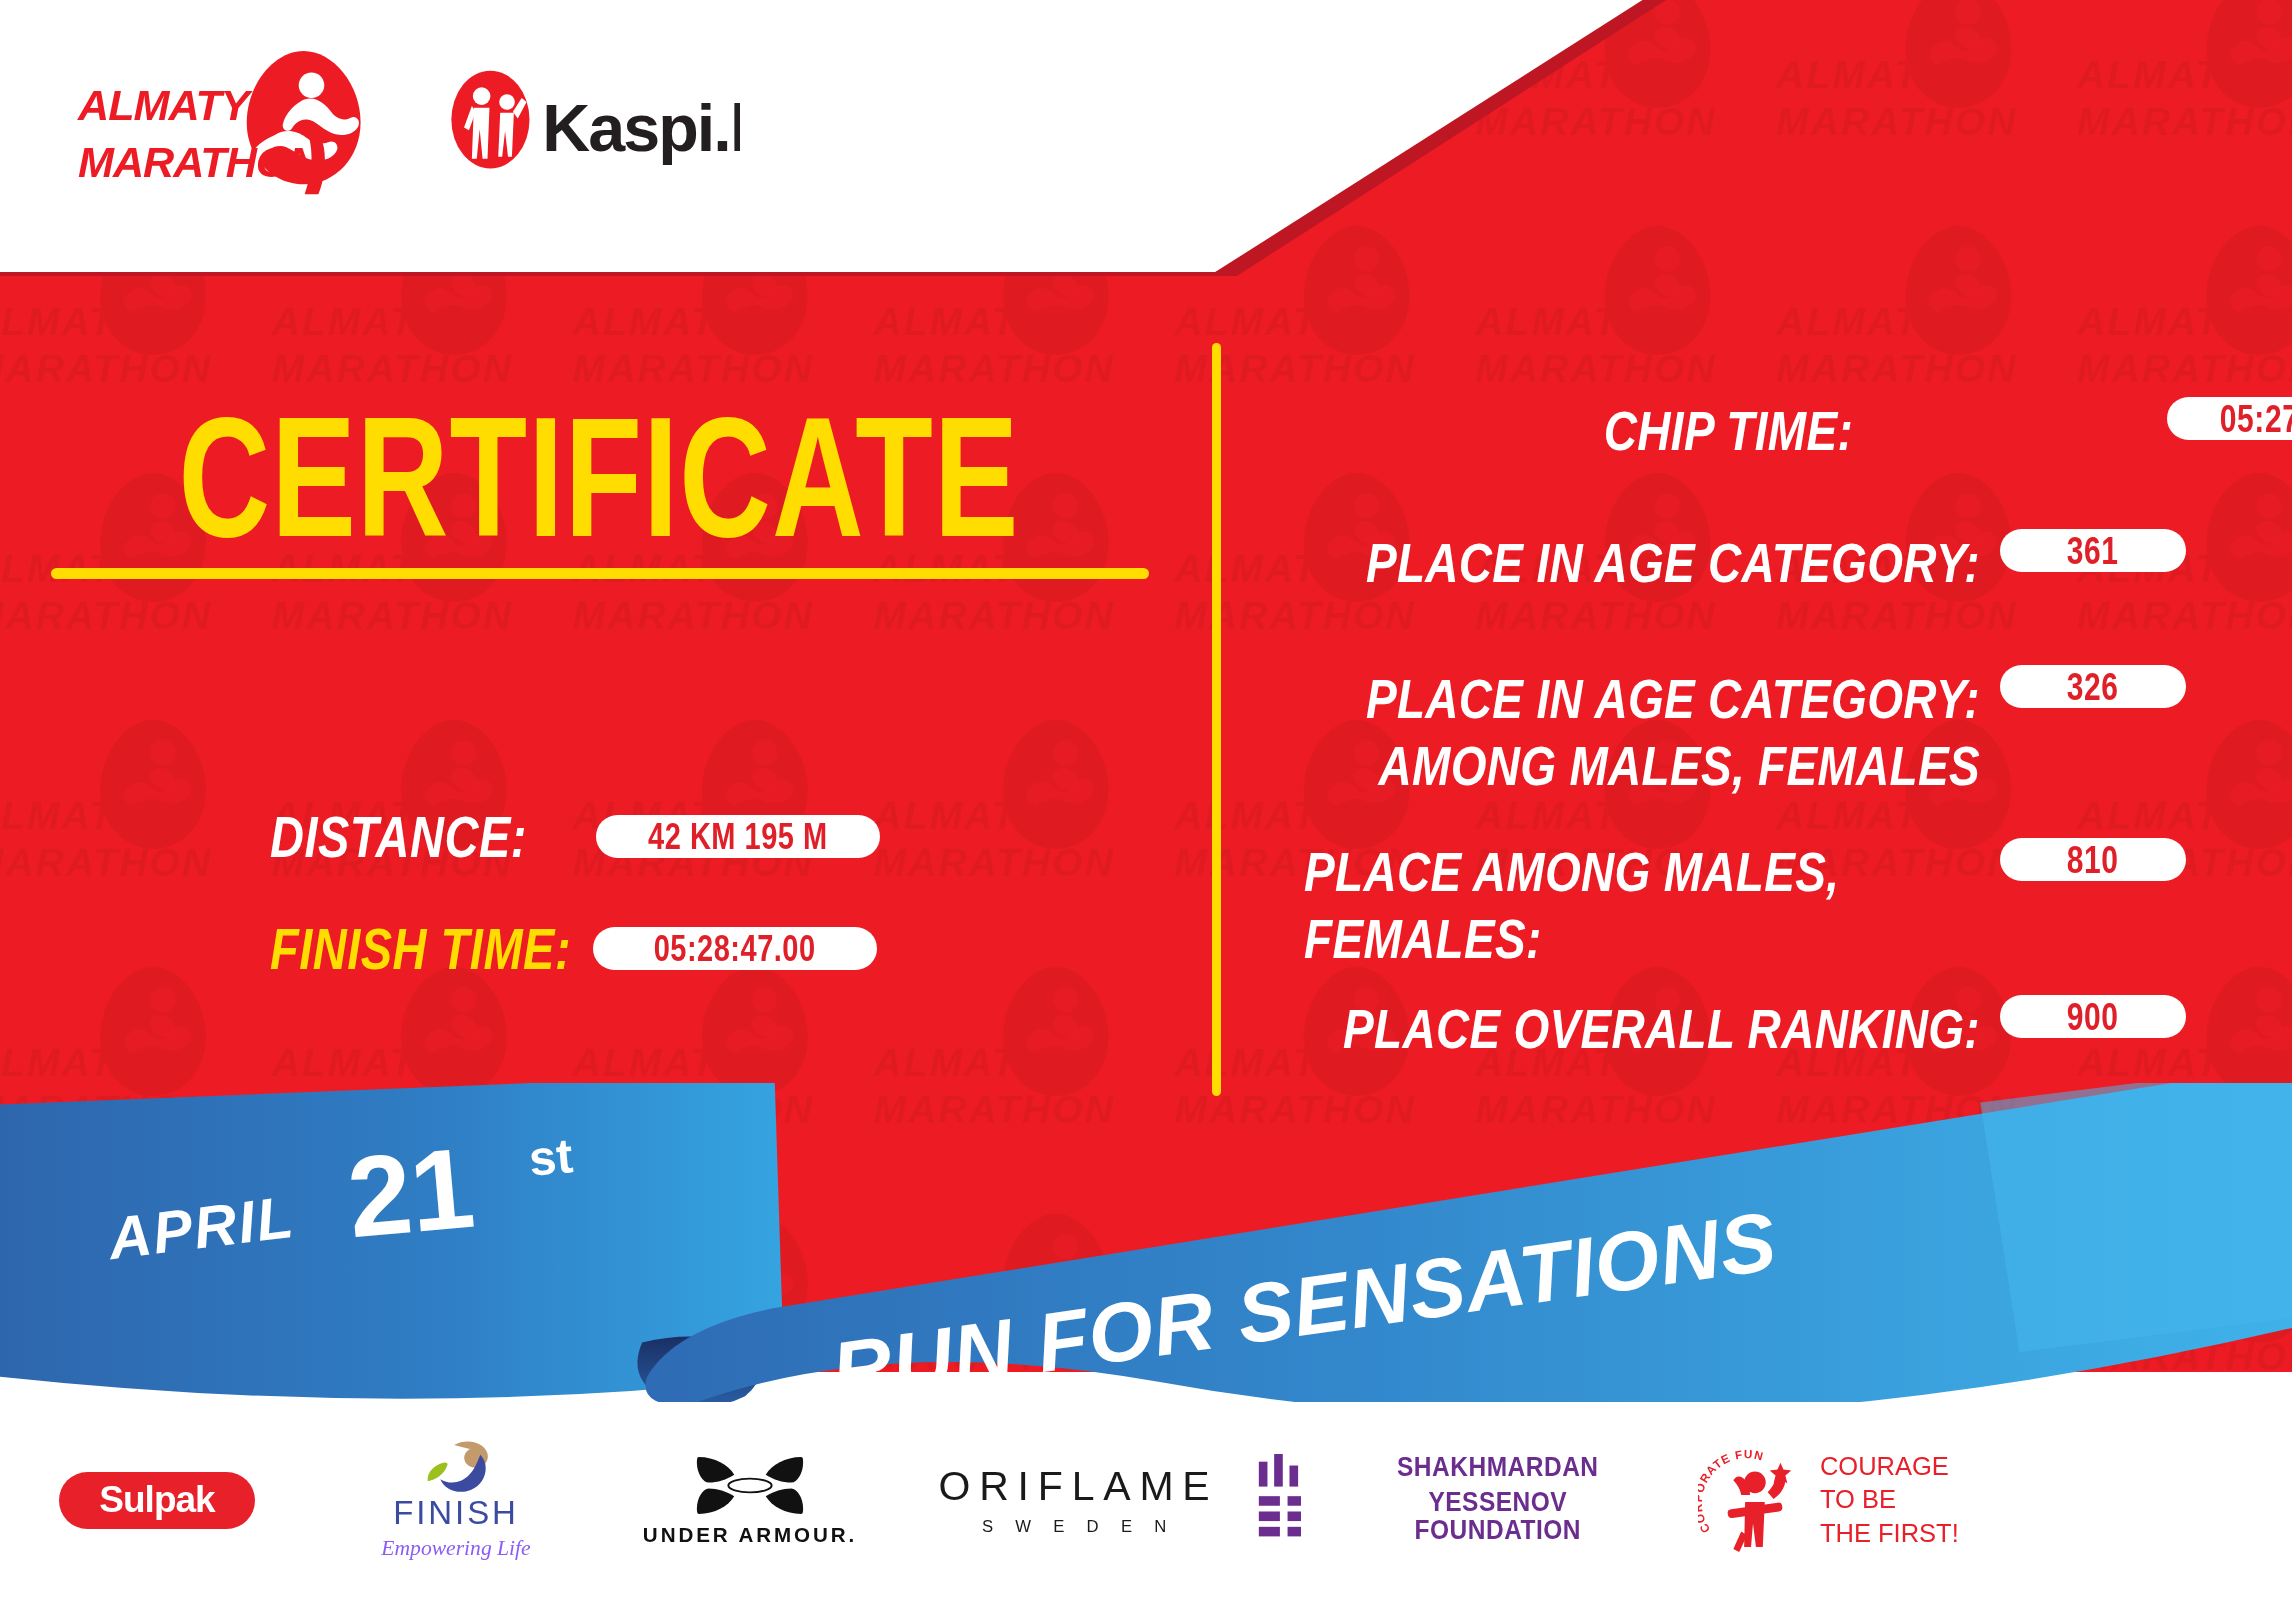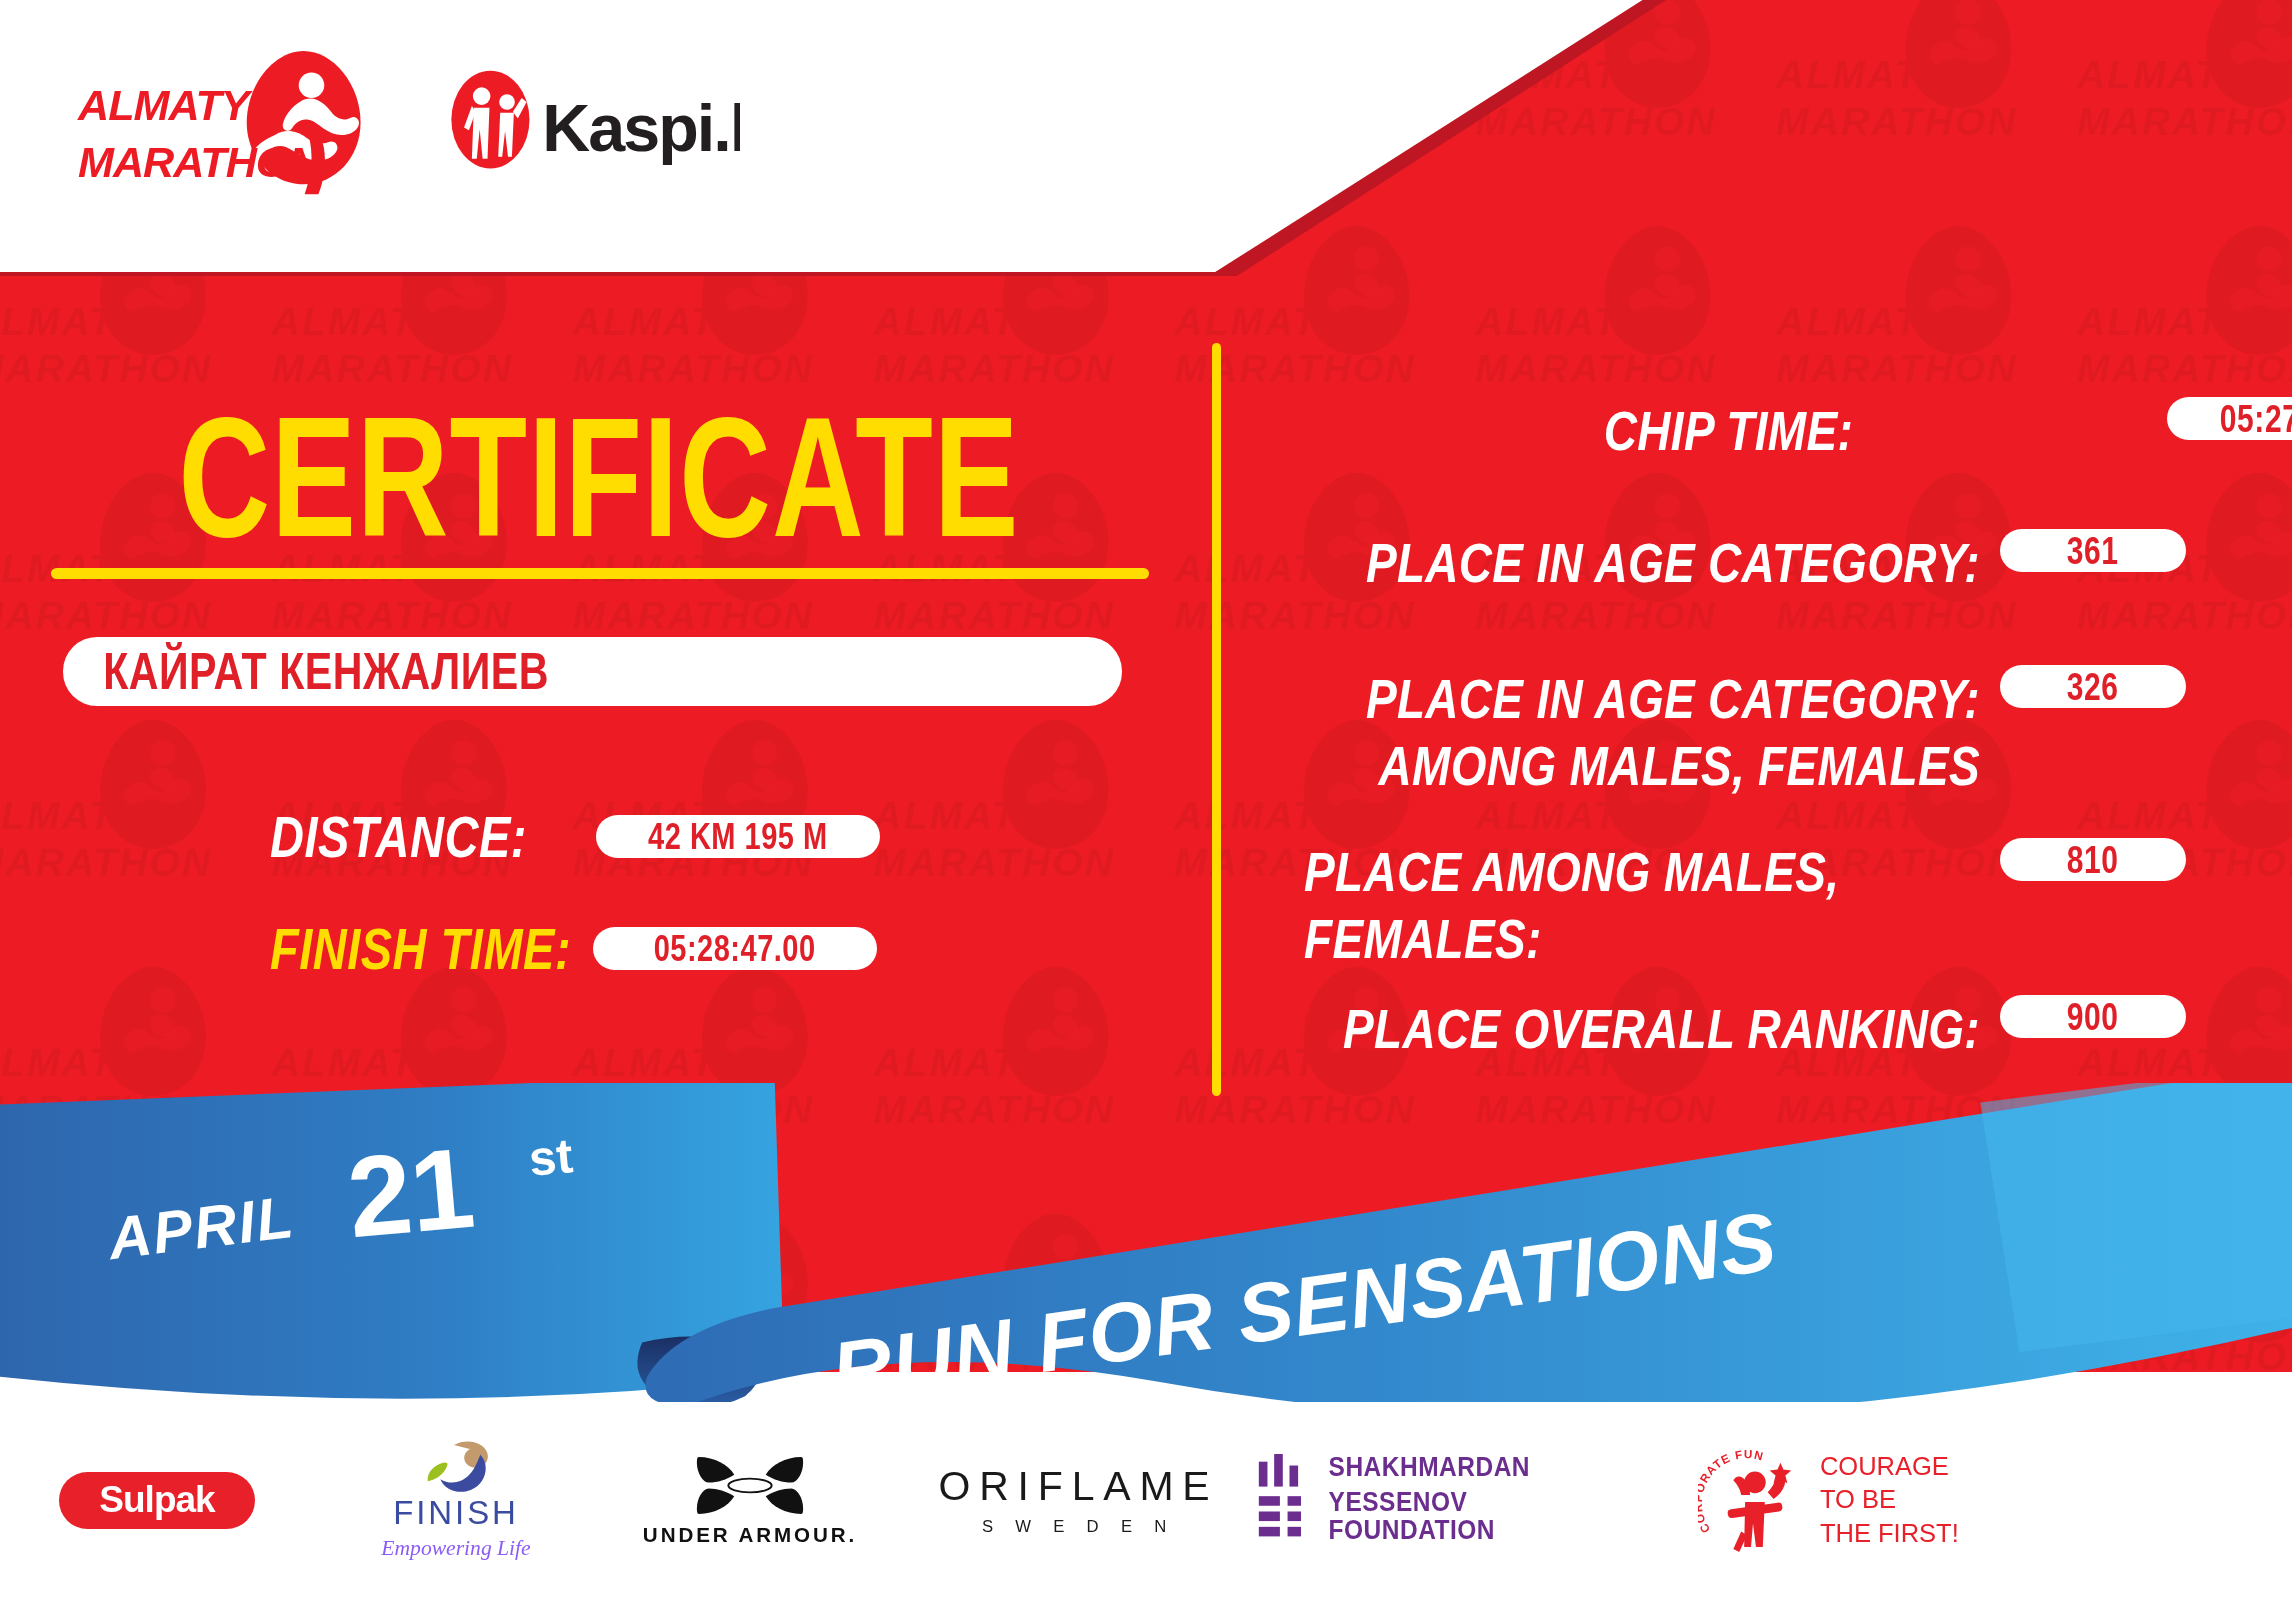--- a/index.html
+++ b/index.html
@@ -164,23 +164,20 @@
       <circle cx="62" cy="44" r="8"></circle>
       <path d="M55 55h14l-2 45h-4l-3-26-3 26h-4z"></path>
       <path d="M68 54l9-14 5 4-9 17z"></path>
     </g>
     <text x="98" y="94" font-family="Liberation Sans, sans-serif" font-size="68" font-weight="bold" fill="#231F20" letter-spacing="-2">Kaspi.kz</text>
   </svg>
 
   <div class="cert-title">CERTIFICATE</div>
   <div class="title-rule"></div>
 
-  <div class="name-pill">
-    <span>КАЙРАТ КЕНЖАЛИЕВ</span>
-  </div>
 
   <div class="lrow" id="row-distance">
     <div class="lbl lbl-white">DISTANCE:</div>
     <div class="lpill">
       <span>42 KM 195 M</span>
     </div>
   </div>
 
   <div class="lrow" id="row-finish">
     <div class="lbl lbl-yellow">FINISH TIME:</div>
@@ -289,21 +286,21 @@
         </svg>
         <div class="ua-txt">UNDER ARMOUR.</div>
       </div>
 
       <div class="sp" style="width:353px;flex-direction:column;">
         <div class="ori-txt">ORIFLAME</div>
         <div class="ori-sub">S W E D E N</div>
       </div>
 
 
-      <div class="sp" style="width:412px;gap:18px;">
+      <div class="sp" style="width:412px;gap:18px;text-align:center;">
         <svg width="57" height="94" viewBox="0 0 58 96">
           <g fill="#6B2D8E">
             <rect x="4" y="8" width="9" height="26"></rect>
             <rect x="20" y="0" width="9" height="34"></rect>
             <rect x="36" y="12" width="9" height="22"></rect>
             <rect x="4" y="44" width="22" height="10"></rect>
             <rect x="34" y="44" width="14" height="10"></rect>
             <rect x="4" y="60" width="22" height="10"></rect>
             <rect x="34" y="60" width="14" height="10"></rect>
             <rect x="4" y="76" width="22" height="10"></rect>

